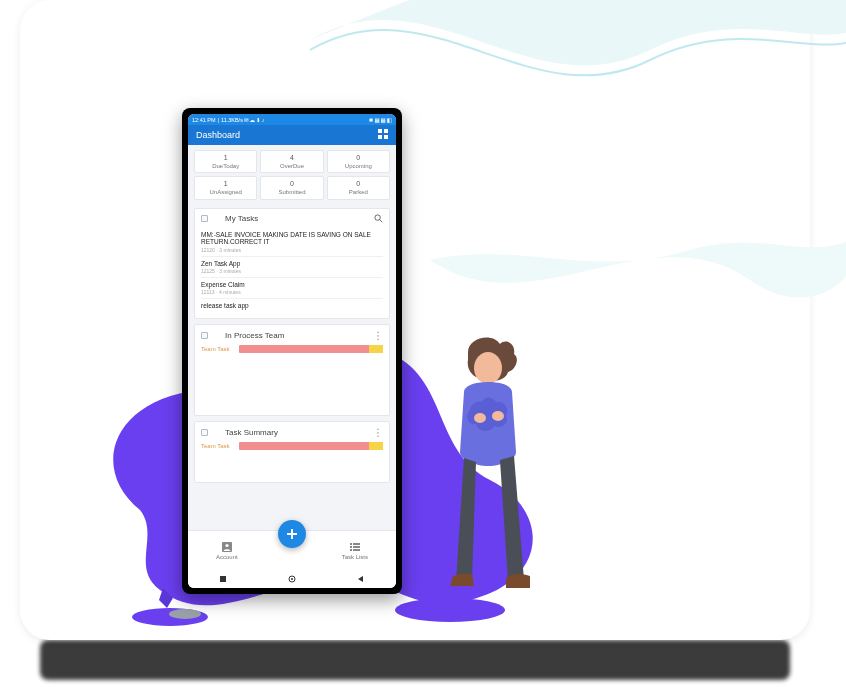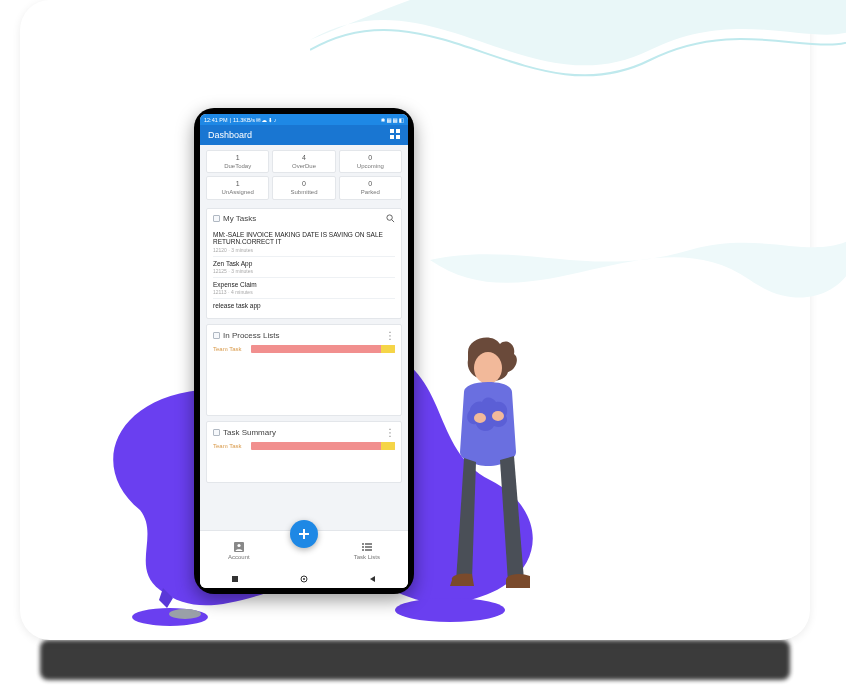--- a/index.html
+++ b/index.html
@@ -7,34 +7,34 @@
   .stage{position:absolute;left:20px;top:0;width:790px;height:640px;background:#fff;border-radius:30px;box-shadow:0 2px 8px rgba(0,0,0,.08)}
   .shadow{position:absolute;left:40px;top:640px;width:750px;height:40px;background:#2b2b2b;opacity:.92;border-radius:8px;filter:blur(2px)}
   
   .wave1{position:absolute;right:-60px;top:-40px;width:560px;height:260px;pointer-events:none}
   .wave2{position:absolute;right:-40px;top:200px;width:420px;height:180px;pointer-events:none}
   
   .blob{position:absolute;left:60px;top:320px;width:500px;height:310px;pointer-events:none}
   
   .rock{position:absolute;left:135px;top:580px;width:60px;height:40px}
   
-  .phone{position:absolute;left:174px;top:108px;width:220px;height:486px;background:#000;border-radius:20px;padding:6px;box-shadow:0 6px 18px rgba(0,0,0,.4)}
+  .phone{position:absolute;left:162px;top:108px;width:220px;height:486px;background:#000;border-radius:8px;padding:6px;box-shadow:0 6px 18px rgba(0,0,0,.4)}
   .screen{width:100%;height:100%;background:#f2f4f7;border-radius:6px;overflow:hidden;position:relative;font-size:7px;color:#333}
   .statusbar{height:11px;background:#1e88e5;color:#fff;font-size:5.5px;display:flex;align-items:center;padding:0 4px;justify-content:space-between}
   .statusbar .left{display:flex;gap:1px;align-items:center}
   .statusbar .right{display:flex;gap:1px;align-items:center}
   .appbar{height:20px;background:#1976d2;color:#fff;display:flex;align-items:center;justify-content:space-between;padding:0 8px;font-size:9px}
   .appbar .grid{width:10px;height:10px;display:inline-block}
   .cards{display:grid;grid-template-columns:repeat(3,1fr);gap:3px;padding:5px 6px 3px}
   .card{background:#fff;border:1px solid #e3e6ea;border-radius:2px;text-align:center;padding:3px 2px;line-height:1.1}
   .card .num{font-size:7px;color:#555}
   .card .lbl{font-size:6px;color:#777;margin-top:1px}
   .panel{margin:5px 6px;background:#fff;border:1px solid #e3e6ea;border-radius:2px;padding:5px 6px}
   .panel-hd{display:flex;align-items:center;justify-content:space-between;margin-bottom:4px}
-  .panel-hd .ttl{display:flex;align-items:center;gap:3px;color:#444;font-size:8px}
+  .panel-hd .ttl{display:flex;align-items:center;gap:17px;color:#444;font-size:8px}
   .panel-hd .ttl .sq{width:7px;height:7px;border:1px solid #b0b8c2;border-radius:1px;background:#f6f8fb}
   .mag{width:9px;height:9px}
   .task{padding:3px 0;border-bottom:1px solid #eef1f4}
   .task:last-child{border-bottom:none}
   .task .t-title{font-size:6.5px;color:#222;line-height:1.15}
   .task .t-meta{font-size:5px;color:#aaa;margin-top:1px}
   .barrow{display:flex;align-items:center;gap:4px;margin-top:2px}
   .barrow .blabel{font-size:6px;color:#d99a4a;width:34px}
   .bar{flex:1;height:8px;background:#f18f8e;border-radius:1px;position:relative;overflow:hidden}
   .bar .seg{position:absolute;top:0;height:100%}
@@ -176,21 +176,21 @@
           </div>
         <div class="task">
             <div class="t-title">release task app</div>
           </div>
       </div>
 
       <div class="panel section-proc">
         <div class="panel-hd">
           <div class="ttl">
               <span class="sq"></span>
-              <span>In Process Lists</span>
+              <span>In Process Team</span>
             </div>
           <span style="font-size:10px;color:#888">⋮</span>
         </div>
         <div class="barrow">
           <span class="blabel">Team Task</span>
           <div class="bar">
               <div class="seg yellow"></div>
             </div>
         </div>
       </div>

